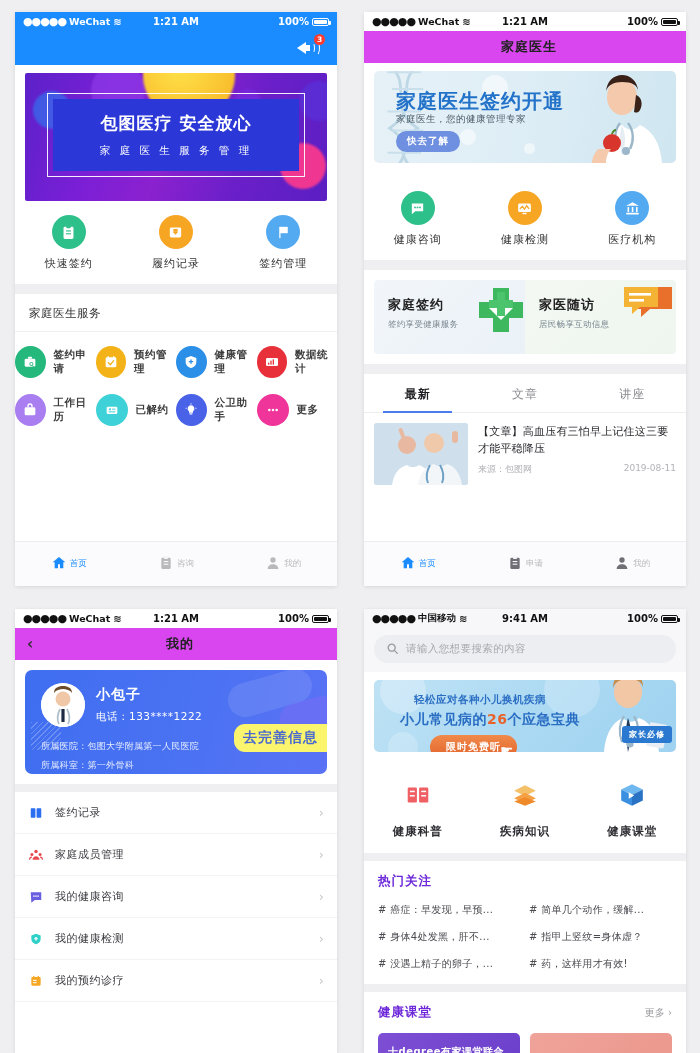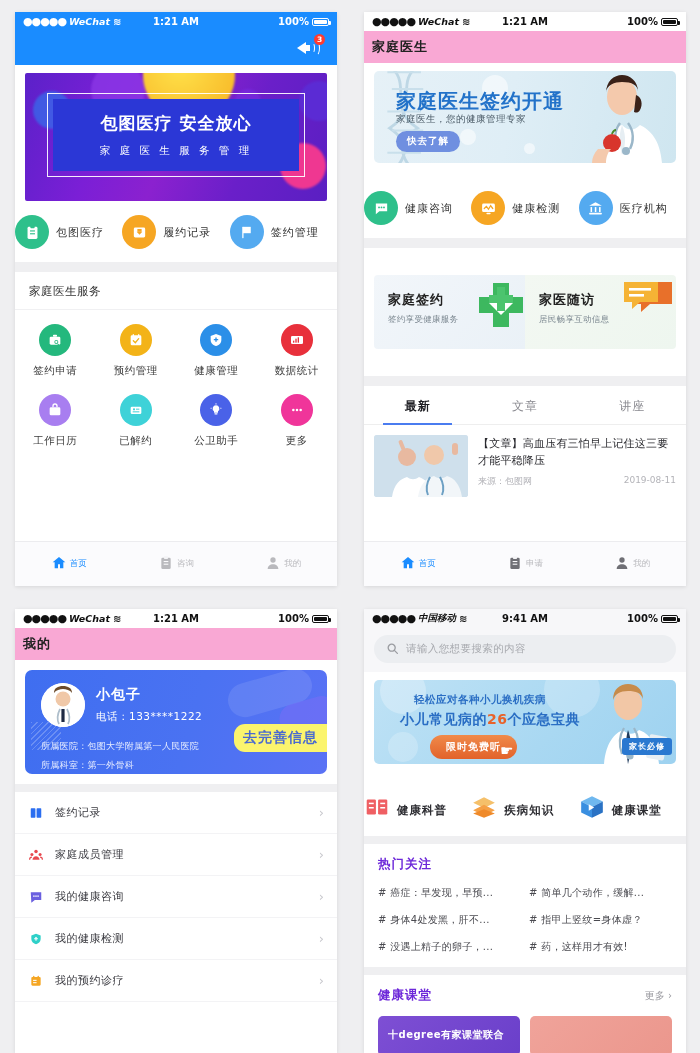--- a/index.html
+++ b/index.html
@@ -23,21 +23,21 @@
   #p1 { left: 15px;  top: 12px;  height: 574px; }
   #p2 { left: 364px; top: 12px;  height: 574px; }
   #p3 { left: 15px;  top: 609px; height: 444px; }
   #p4 { left: 364px; top: 609px; height: 444px; }
 
   
   .statusbar { height: 19px; display: flex; align-items: center;
     padding: 0 8px; font-size: 10px; font-weight: bold; position: relative; }
   .sb-left { display: flex; align-items: center; gap: 3px; }
   .sb-dots { letter-spacing: -1px; font-size: 11px; }
-  .sb-carrier { font-size: 9.5px; font-style: italic; }
+  .sb-carrier { font-size: 9.5px; }
   .sb-wifi { font-size: 10px; }
   .sb-center { position: absolute; left: 0; right: 0; text-align: center; font-size: 10px; }
   .sb-right { margin-left: auto; display: flex; align-items: center; gap: 3px; position: relative; z-index:2;}
   .batt { width: 17px; height: 8px; border: 1px solid currentColor; border-radius: 2px; position: relative; }
   .batt::after { content:""; position:absolute; right:-3px; top:2px; width:2px; height:4px;
                  background: currentColor; border-radius: 0 1px 1px 0; }
   .batt i { position:absolute; inset:1px; background: currentColor; display:block; border-radius:1px; }
   .sb-dark { color: #111; background: #fff; }
   .sb-blue { color: #fff; background: #1a8cff; }
   .sb-blue .batt i { background: #fff; }
@@ -66,47 +66,47 @@
   .bn-b5 { width: 40px; height: 40px; right: -12px; top: 8px; background: #5a2fd8; opacity:.8; }
   .bn-b6 { width: 26px; height: 26px; left: 210px; top: 16px; background: #7b2fe8; opacity:.5;}
   .bn-frame { position: absolute; left: 22px; top: 20px; right: 22px; bottom: 24px;
     border: 1.5px solid rgba(255,255,255,.92); }
   .bn-inner { position: absolute; left: 5px; top: 5px; right: 5px; bottom: 5px;
     background: #2b37d6; display: flex; flex-direction: column; align-items: center; justify-content: center; gap: 9px; }
   .bn-t1 { color: #fff; font-size: 17px; font-weight: bold; letter-spacing: 1px; }
   .bn-t2 { color: #fff; font-size: 10.5px; letter-spacing: 3px; }
 
   .p1-quick { display: flex; padding: 14px 0 13px; background:#fff; }
-  .q-cell { flex: 1; display: flex; flex-direction: row; align-items: center; gap: 7px; }
+  .q-cell { flex: 1; display: flex; flex-direction: column; align-items: center; gap: 7px; }
   .q-circ { width: 34px; height: 34px; border-radius: 50%; display:flex;align-items:center;justify-content:center;
             color:#fff; font-size: 16px; }
   .q-label { font-size: 11px; color: #333; letter-spacing: 1px; }
 
   .sec-gap { height: 10px; background: #efeff1; }
   .sec-title { font-size: 11.5px; color: #333; padding: 12px 14px 10px; letter-spacing:.5px;
                border-bottom: 1px solid #f0f0f2; }
 
   .grid4 { display: grid; grid-template-columns: repeat(4,1fr); padding: 14px 0 12px; row-gap: 16px; }
-  .g-cell { display: flex; flex-direction: column; align-items: center; gap: 8px; }
+  .g-cell { display: flex; flex-direction: row; align-items: center; gap: 8px; font-weight: bold; }
   .g-circ { width: 32px; height: 32px; border-radius: 50%; display:flex;align-items:center;justify-content:center;
             color: #fff; font-size: 15px; }
   .g-label { font-size: 10.5px; color: #3c3c3c; letter-spacing:.5px; }
 
   
   .tabbar { position: absolute; left:0; right:0; bottom: 0; height: 45px; background: #fbfbfd;
     border-top: 1px solid #ececef; display: flex; }
   .tb-cell { flex:1; display:flex; align-items:center; justify-content:center; gap:3px; }
   .tb-ico { font-size: 16px; line-height: 16px; }
   .tb-lbl { font-size: 8.5px; }
   .tb-on { color: #1a8cff; }
   .tb-off { color: #b9b9bd; }
 
   
-  .navbar { height: 32px; display:flex; align-items:center; position:relative;
-    background:#f9a8d4; font-size: 13px; font-weight: bold; color: #222; letter-spacing:1px;padding-left:8px; }
+  .navbar { height: 32px; display:flex; align-items:center; justify-content:center; position:relative;
+    background:#d946ef; font-size: 13px; font-weight: bold; color: #222; letter-spacing:1px;padding-left:8px; }
   .nav-back { position:absolute; left: 12px; top: 7px; font-size: 15px; color:#333; }
 
   .p2-banner { margin: 8px 10px 0; height: 92px; border-radius: 5px; overflow: hidden; position: relative;
     background: linear-gradient(100deg,#e6f1f7 0%,#dfeef6 45%,#cfe6f0 100%); }
   .dna { position:absolute; left:-8px; top:-10px; width: 92px; height: 112px; opacity:.55; }
   .bubl { position:absolute; border-radius:50%; background: rgba(255,255,255,.55); }
   .p2b-t1 { position:absolute; left: 22px; top: 17px; font-size: 20px; font-weight:bold; color:#2272c9; letter-spacing:1px; }
   .p2b-t2 { position:absolute; left: 22px; top: 42px; font-size: 9.5px; color:#4a5a66; letter-spacing:.5px; }
   .p2b-btn { position:absolute; left: 22px; top: 60px; background:#6f8fe0; color:#fff; font-size:9.5px;
     padding: 4px 11px; border-radius: 11px; letter-spacing:1px; font-weight:bold;}
@@ -155,21 +155,21 @@
   .li-ico { width: 16px; height: 16px; display:flex; align-items:center; justify-content:center; font-size: 13px; }
   .li-lbl { font-size: 11px; color: #3a3a40; letter-spacing:.5px; }
   .li-arrow { margin-left:auto; color:#c8c8cd; font-size: 13px; }
 
   
   .search-wrap { padding: 7px 10px 9px; background:#f7f7f9; }
   .search { height: 28px; background:#eceef1; border-radius: 14px; display:flex; align-items:center;
             gap: 7px; padding: 0 12px; }
   .search-ph { font-size: 10.5px; color:#a7a9ae; letter-spacing:.4px; }
 
-  .p4-banner { margin: 8px 10px 0; height: 84px; border-radius: 5px; overflow:hidden; position:relative;
+  .p4-banner { margin: 8px 10px 0; height: 72px; border-radius: 5px; overflow:hidden; position:relative;
     background: linear-gradient(135deg,#bfe2f5 0%,#a9d8f2 60%,#9ed2f0 100%); }
   .p4b-t1 { position:absolute; left: 40px; top: 13px; font-size: 10.5px; font-weight:bold; color:#2a6ec4; letter-spacing:.5px;}
   .p4b-t2 { position:absolute; left: 26px; top: 31px; font-size: 14px; font-weight:bold; color:#2a6ec4; letter-spacing:.5px;}
   .p4b-t2 em { font-style:normal; color:#e8622a; }
   .p4b-btn { position:absolute; left: 56px; top: 55px; background: linear-gradient(180deg,#f08a4a,#e2622a);
     color:#fff; font-size:10px; font-weight:bold; padding: 5px 16px; border-radius: 13px; letter-spacing:1px; }
   .p4b-cur { position:absolute; left: 126px; top: 62px; font-size: 15px; color:#fff; }
   .doc4 { position:absolute; right: 2px; bottom: 0; width: 86px; height: 84px; }
   .p4b-tag { position:absolute; right: 4px; bottom: 9px; background:#2a78d0; color:#fff; font-size: 8px;
     padding: 3px 7px; border-radius: 3px; font-weight:bold; letter-spacing:1px; }
@@ -248,21 +248,21 @@
     <div class="p1-quick">
       <div class="q-cell">
         <span class="q-circ" style="background:#2ec08b">
           <svg width="17" height="17" viewBox="0 0 24 24" fill="#fff">
               <rect x="5" y="4" width="14" height="17" rx="2"></rect>
               <rect x="9" y="2" width="6" height="4" rx="1" fill="#2ec08b"></rect>
               <rect x="8.5" y="9" width="7" height="1.6" fill="#2ec08b"></rect>
               <rect x="8.5" y="13" width="7" height="1.6" fill="#2ec08b"></rect>
             </svg>
         </span>
-        <span class="q-label">包图医疗</span>
+        <span class="q-label">快速签约</span>
       </div>
       <div class="q-cell">
         <span class="q-circ" style="background:#f6a623">
           <svg width="17" height="17" viewBox="0 0 24 24" fill="#fff">
               <rect x="4" y="5" width="16" height="14" rx="2"></rect>
               <path d="M12 15 L8 11 h8 Z" fill="#f6a623"></path>
               <rect x="9" y="7" width="6" height="4" fill="#f6a623"></rect>
             </svg>
         </span>
         <span class="q-label">履约记录</span>
@@ -480,21 +480,21 @@
               <rect x="11" y="10" width="2.2" height="7"></rect>
               <rect x="17" y="10" width="2.2" height="7"></rect>
               <rect x="3" y="18" width="18" height="2.4" rx="1"></rect>
             </svg>
         </span>
         <span class="q-label">医疗机构</span>
       </div>
     </div>
 
     <div class="sec-gap"></div>
-    <div style="padding:27px 0;background:#fff;">
+    <div style="padding:10px 0;background:#fff;">
       <div class="dual">
         <div class="dual-l">
           <div class="dual-t">家庭签约</div>
           <div class="dual-s">签约享受健康服务</div>
           <svg style="position:absolute;right:-6px;top:4px;width:60px;height:62px" viewBox="0 0 60 62">
             <path d="M22 4h16v14h14v16H38v14H22V34H8V18h14Z" fill="#3db85f"></path>
             <path d="M30 12 42 24 30 36 18 24Z" fill="#fff"></path>
             <path d="M26 8h8v8h8v8h-8v8h-8v-8h-8v-8h8Z" fill="#4cc46e"></path>
           </svg>
         </div>

